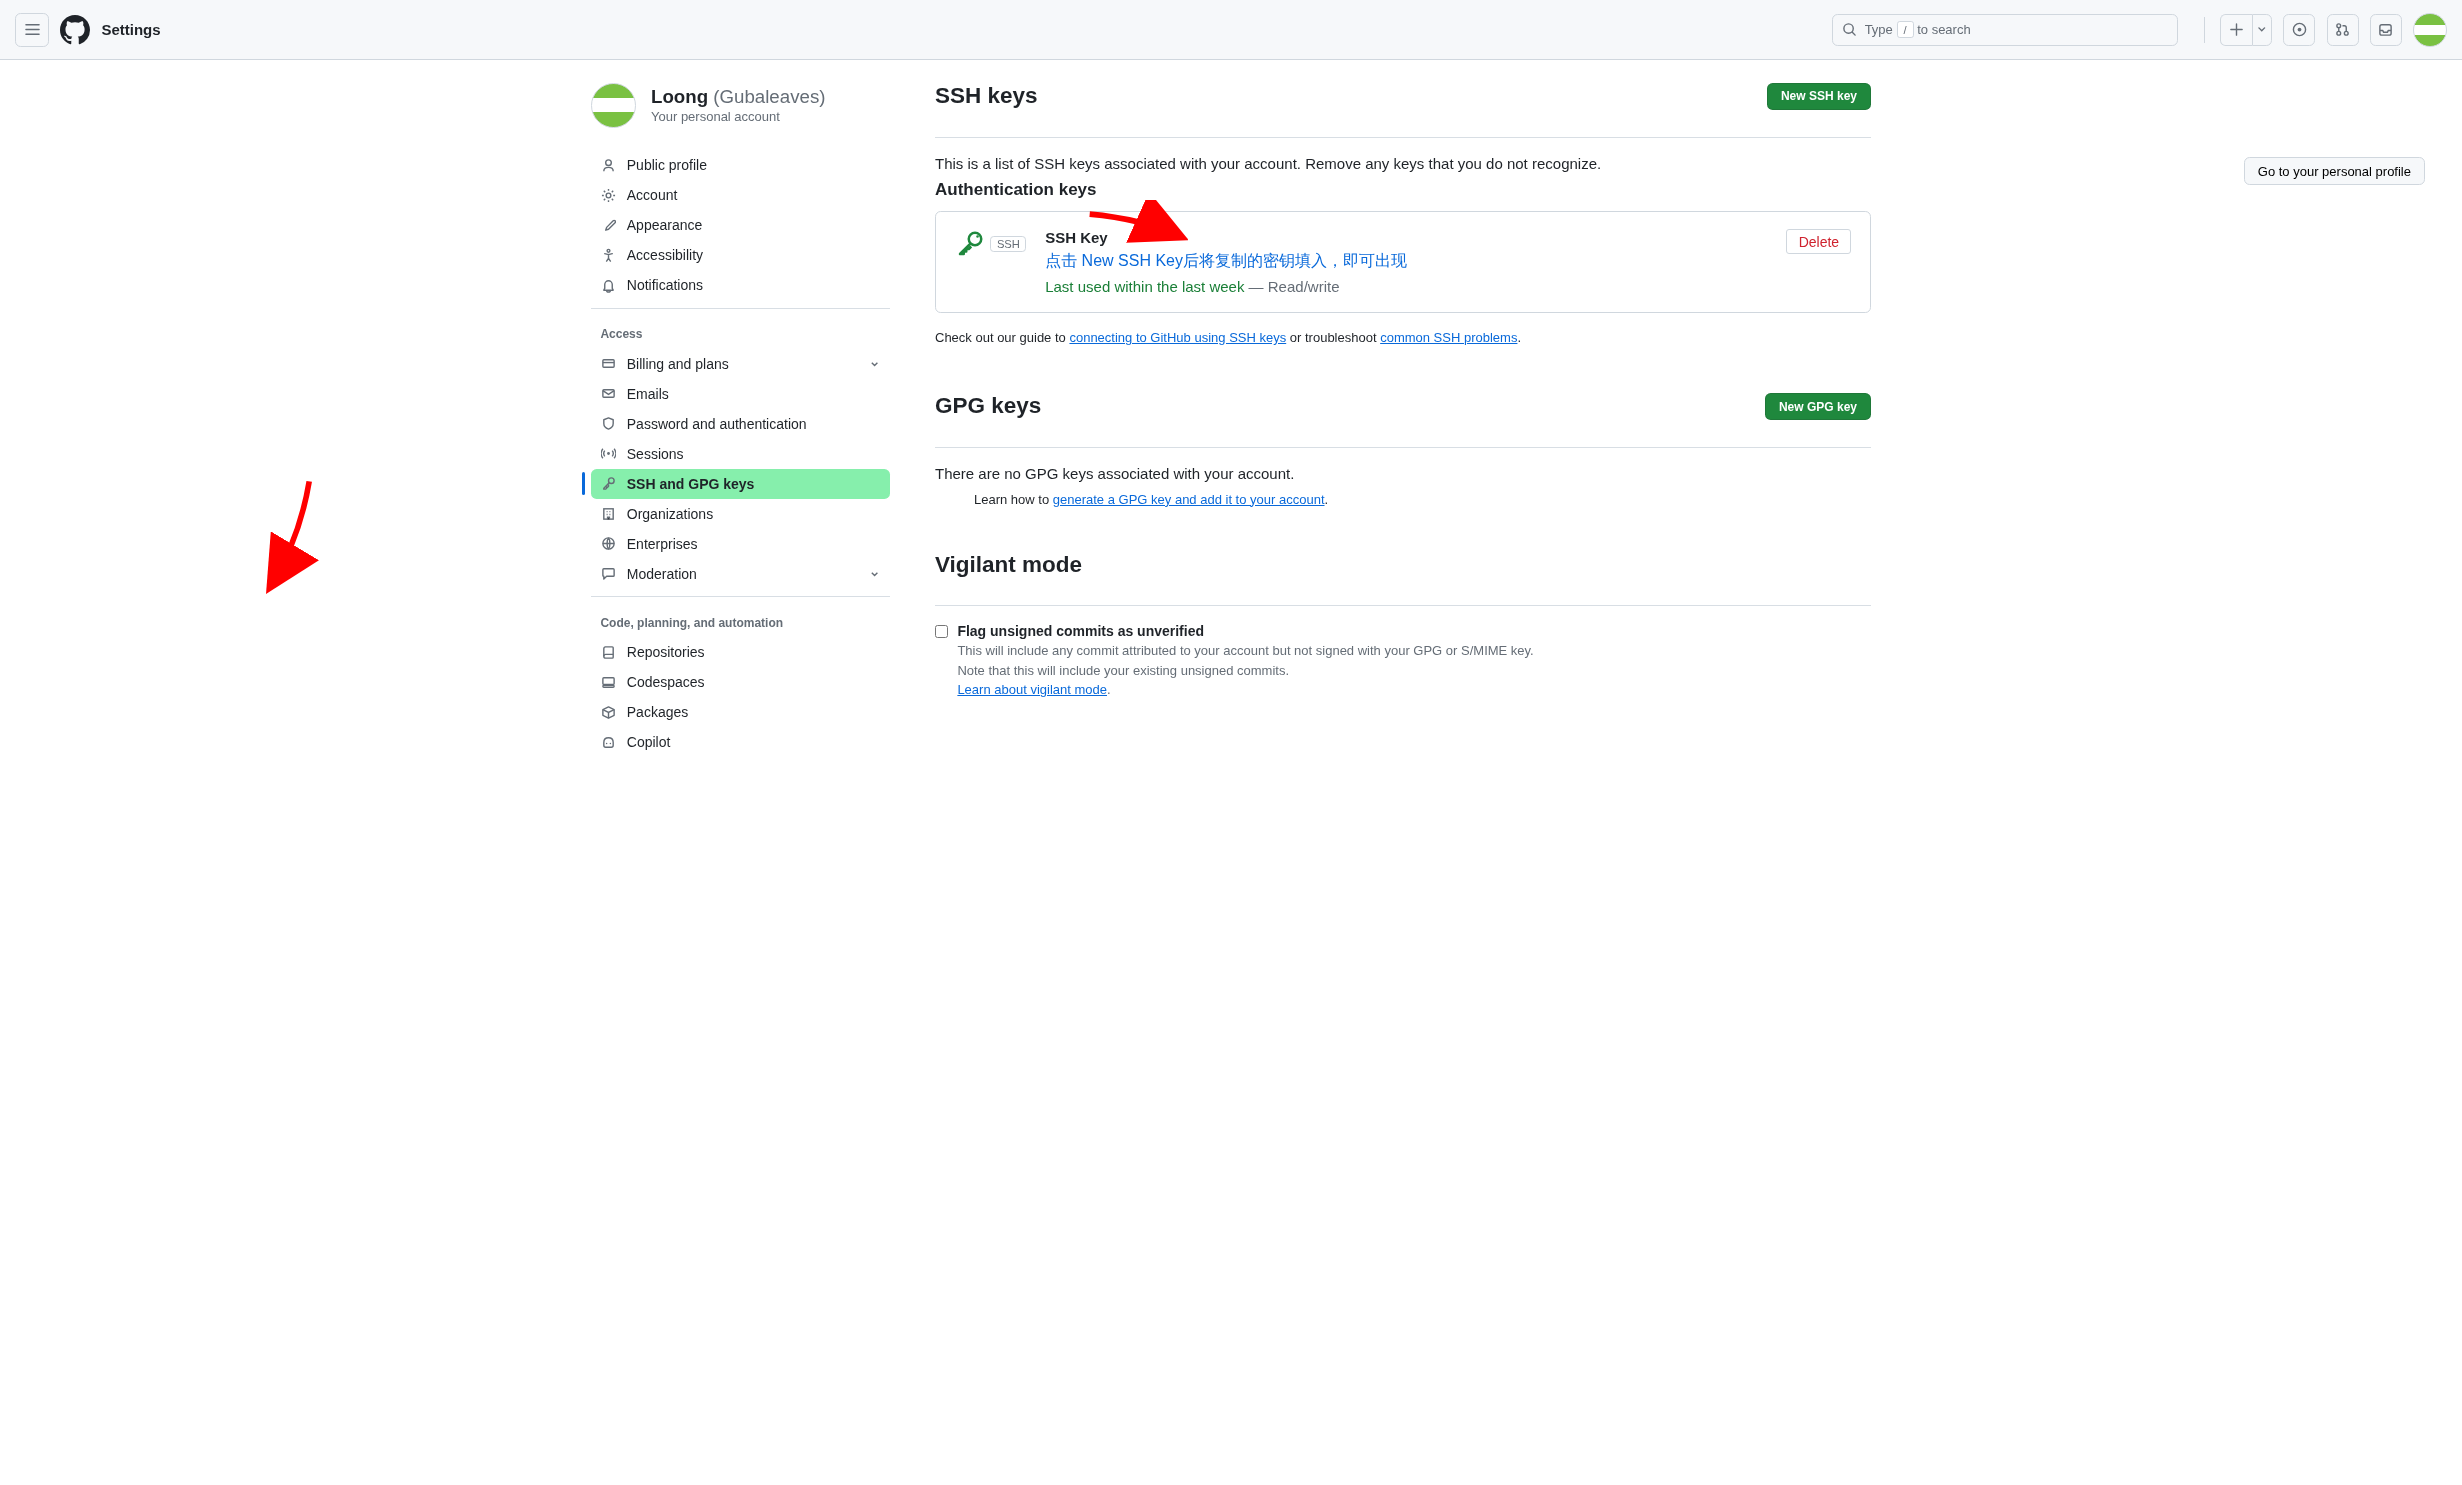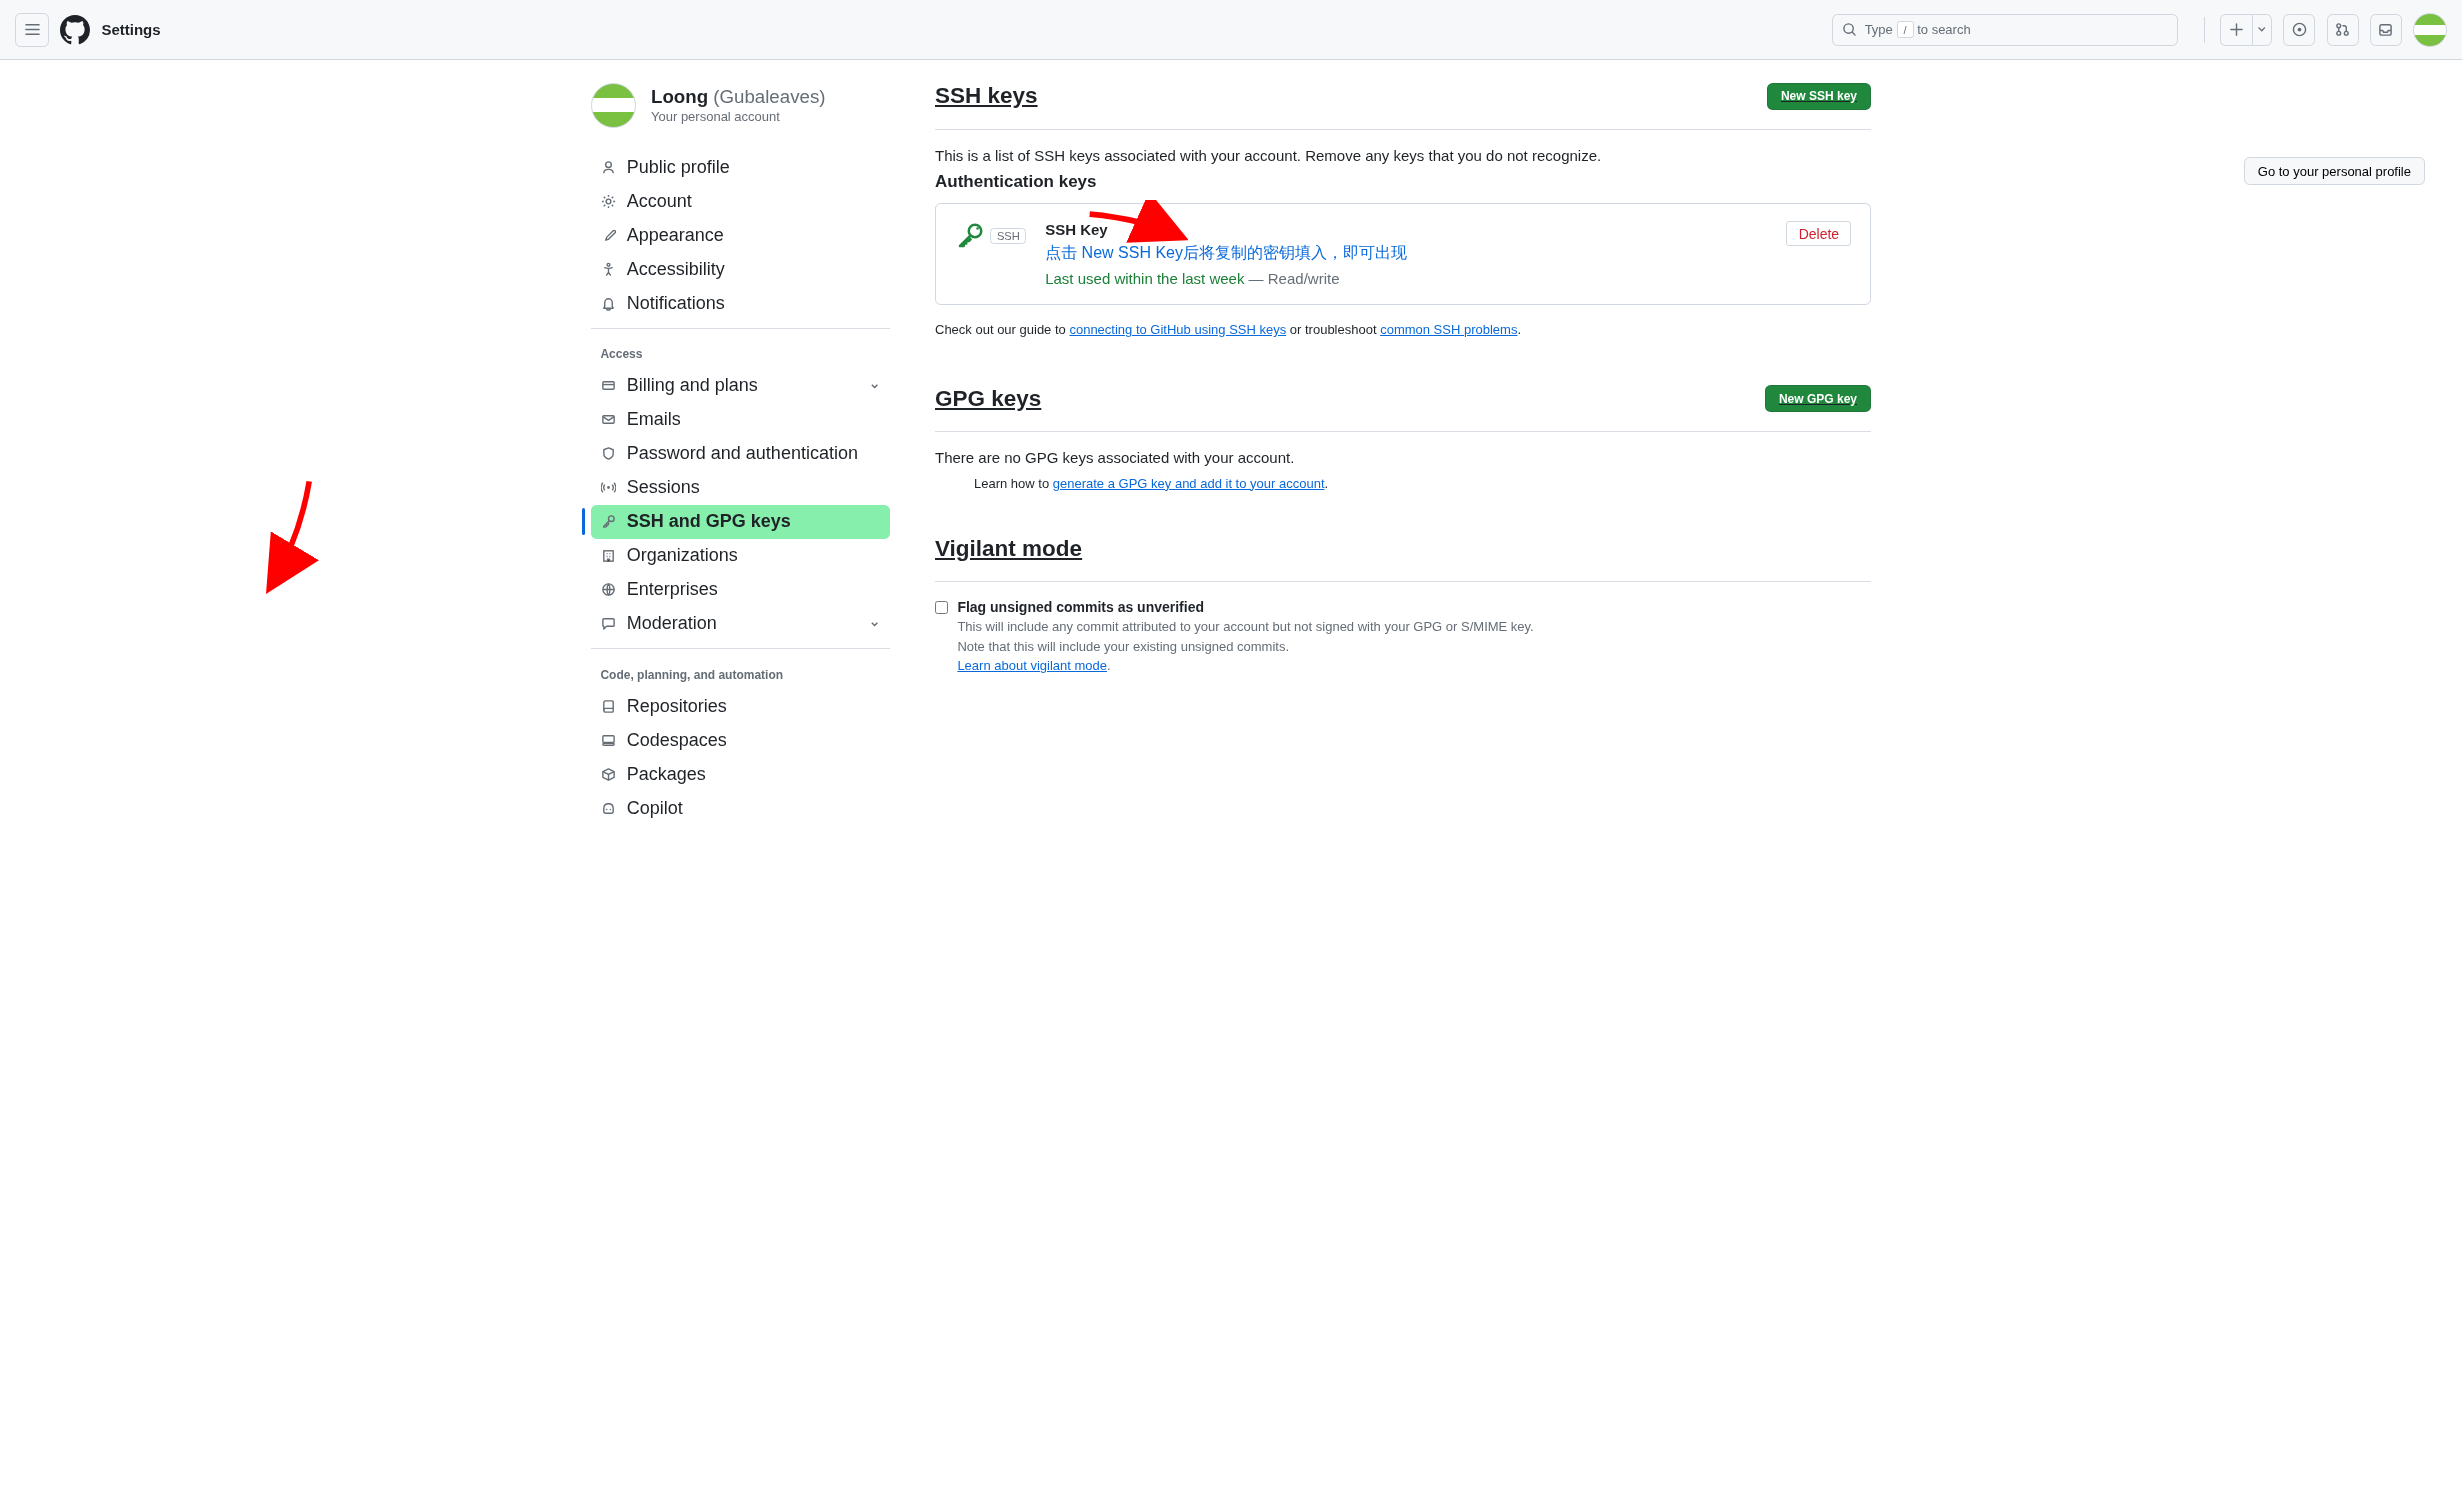--- a/index.html
+++ b/index.html
@@ -31,28 +31,28 @@
 .profile-row { display: flex; align-items: center; gap: 15px; margin-bottom: 22.5px; }
 .profile-name { font-size: 18.7px; font-weight: 600; }
 .profile-handle { color: #656d76; font-weight: 400; }
 .profile-sub { color: #656d76; font-size: 13px; margin-top: 1.9px; }
 
 
 .personal-profile-btn { position: absolute; top: 97px; right: 37px; border: 0.9px solid #d0d7de; border-radius: 5.6px; background: #f6f8fa; padding: 5.6px 13px; font-size: 13px; font-weight: 500; cursor: pointer; }
 .page-wrap { position: relative; }
 .nav-section-title { font-size: 12px; font-weight: 600; color: #656d76; padding: 7.5px 9.4px; margin-top: 11.2px; }
 .nav-divider { height: 0.9px; background: #d8dee4; margin: 7.5px 0; }
-.nav-item { display: flex; align-items: center; gap: 9.4px; padding: 6.5px 9.4px; border-radius: 5.6px; cursor: pointer; font-size: 18px; color: #1f2328; position: relative; }
+.nav-item { display: flex; align-items: center; gap: 9.4px; padding: 6.5px 9.4px; border-radius: 5.6px; cursor: pointer; font-size: 14px; color: #1f2328; position: relative; }
 .nav-item.active { background: #86efac; font-weight: 600; }
 .nav-item.active::before { content: ""; position: absolute; left: -9.4px; top: 3.7px; bottom: 3.7px; width: 3.7px; background: #0969da; border-radius: 1.9px; }
 .nav-icon { width: 17px; height: 17px; display: flex; align-items: center; justify-content: center; color: #656d76; }
 .nav-chevron { margin-left: auto; color: #656d76; }
 
 
-.section-header { display: flex; align-items: center; justify-content: space-between; border-bottom: 0.9px solid #d8dee4; padding-bottom: 19px; margin-bottom: 17px; text-decoration: underline; }
+.section-header { display: flex; align-items: flex-start; justify-content: space-between; border-bottom: 0.9px solid #d8dee4; padding-bottom: 27px; margin-bottom: 17px; }
 .section-title { font-size: 22.5px; font-weight: 600; }
 .btn-primary { background: #1f883d; color: #fff; border: 0.9px solid rgba(31,35,40,.15); border-radius: 5.6px; padding: 5.6px 13px; font-size: 12px; font-weight: 600; cursor: pointer; }
 .section-desc { font-size: 15px; margin-bottom: 8px; }
 .subsection-title { font-size: 17px; font-weight: 600; margin-bottom: 11.2px; }
 
 
 .key-card { border: 0.9px solid #d0d7de; border-radius: 5.6px; padding: 17px 18.7px; display: flex; gap: 18.7px; align-items: flex-start; margin-bottom: 17px; }
 .key-icon-col { display: flex; flex-direction: row; align-items: center; gap: 5.6px; }
 .key-icon { color: #1f883d; }
 .ssh-tag { border: 0.9px solid #d0d7de; border-radius: 3.7px; padding: 0.9px 5.6px; font-size: 11.2px; color: #656d76; }

